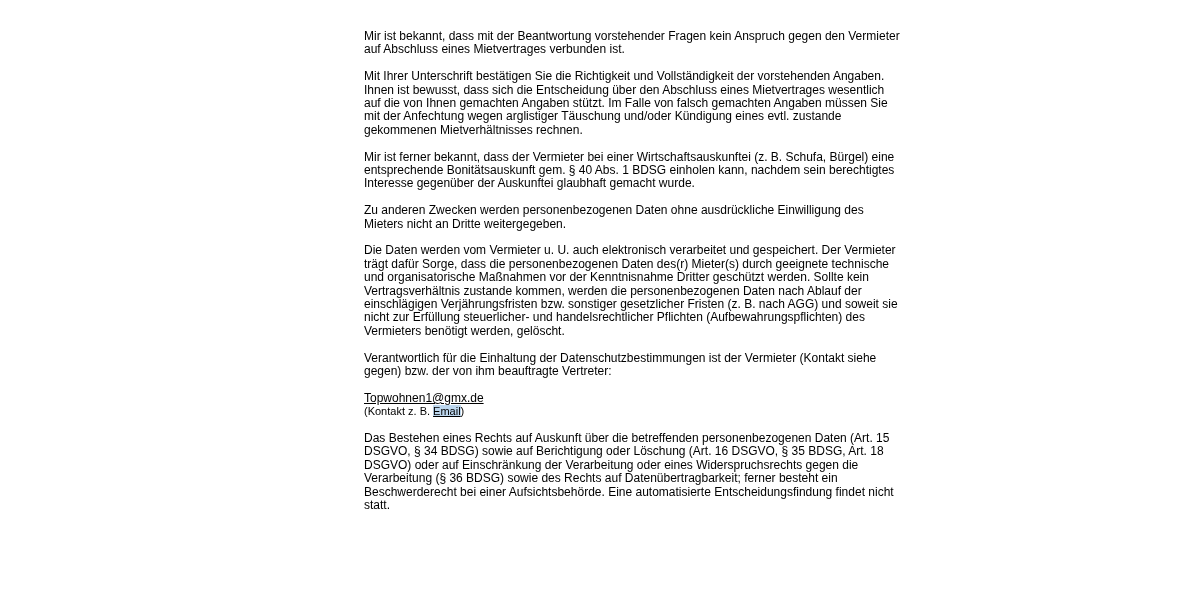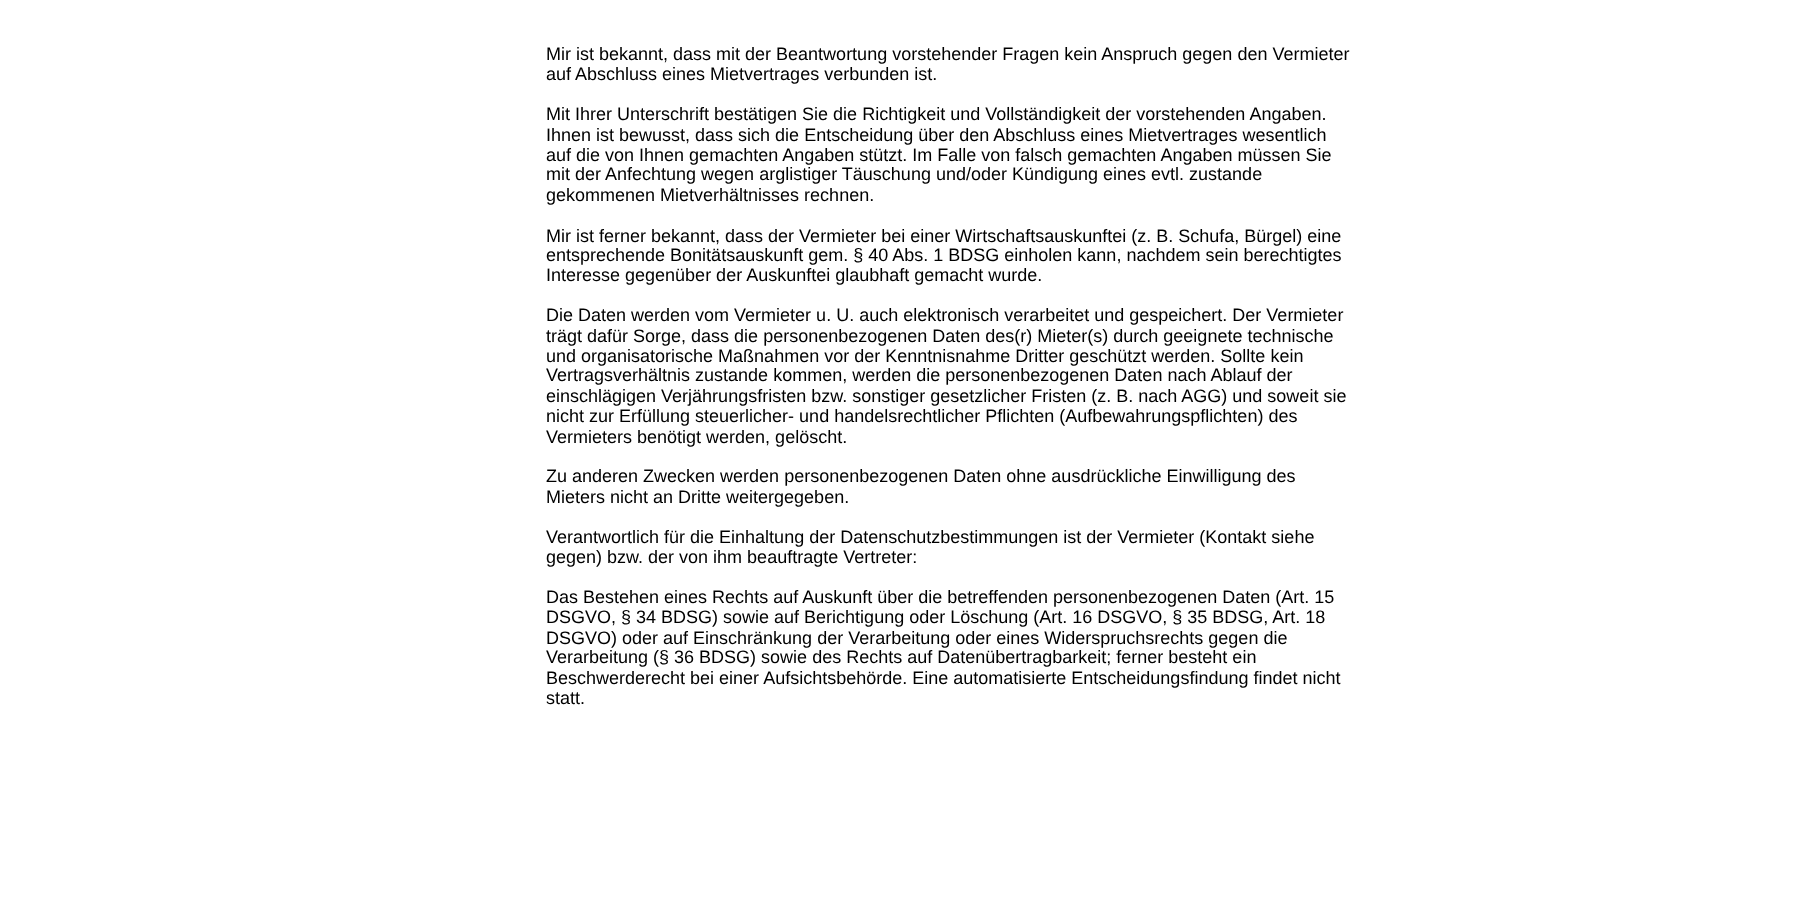--- a/index.html
+++ b/index.html
@@ -57,34 +57,42 @@
   <p class="para">Mit Ihrer Unterschrift bestätigen Sie die Richtigkeit und Vollständigkeit der vorstehenden Angaben.
 Ihnen ist bewusst, dass sich die Entscheidung über den Abschluss eines Mietvertrages wesentlich
 auf die von Ihnen gemachten Angaben stützt. Im Falle von falsch gemachten Angaben müssen Sie
 mit der Anfechtung wegen arglistiger Täuschung und/oder Kündigung eines evtl. zustande
 gekommenen Mietverhältnisses rechnen.</p>
 
   <p class="para">Mir ist ferner bekannt, dass der Vermieter bei einer Wirtschaftsauskunftei (z. B. Schufa, Bürgel) eine
 entsprechende Bonitätsauskunft gem. § 40 Abs. 1 BDSG einholen kann, nachdem sein berechtigtes
 Interesse gegenüber der Auskunftei glaubhaft gemacht wurde.</p>
 
+  <p class="para">Zu anderen Zwecken werden personenbezogenen Daten ohne ausdrückliche Einwilligung des
+Mieters nicht an Dritte weitergegeben.</p>
+
   <p class="para">Die Daten werden vom Vermieter u. U. auch elektronisch verarbeitet und gespeichert. Der Vermieter
 trägt dafür Sorge, dass die personenbezogenen Daten des(r) Mieter(s) durch geeignete technische
 und organisatorische Maßnahmen vor der Kenntnisnahme Dritter geschützt werden. Sollte kein
 Vertragsverhältnis zustande kommen, werden die personenbezogenen Daten nach Ablauf der
 einschlägigen Verjährungsfristen bzw. sonstiger gesetzlicher Fristen (z. B. nach AGG) und soweit sie
 nicht zur Erfüllung steuerlicher- und handelsrechtlicher Pflichten (Aufbewahrungspflichten) des
 Vermieters benötigt werden, gelöscht.</p>
 
-  <p class="para">Zu anderen Zwecken werden personenbezogenen Daten ohne ausdrückliche Einwilligung des
-Mieters nicht an Dritte weitergegeben.</p>
-
   <p class="para">Verantwortlich für die Einhaltung der Datenschutzbestimmungen ist der Vermieter (Kontakt siehe
 gegen) bzw. der von ihm beauftragte Vertreter:</p>
 
+  <div class="contact-block">
+    <div>
+      <span class="email-link">Topwohnen1@gmx.de</span>
+    </div>
+    <div class="contact-caption">
+      <span>(Kontakt z. B. </span><span class="caption-email-link">Email</span><span>)</span>
+    </div>
+  </div>
 
 
   <p class="para">Das Bestehen eines Rechts auf Auskunft über die betreffenden personenbezogenen Daten (Art. 15
 DSGVO, § 34 BDSG) sowie auf Berichtigung oder Löschung (Art. 16 DSGVO, § 35 BDSG, Art. 18
 DSGVO) oder auf Einschränkung der Verarbeitung oder eines Widerspruchsrechts gegen die
 Verarbeitung (§ 36 BDSG) sowie des Rechts auf Datenübertragbarkeit; ferner besteht ein
 Beschwerderecht bei einer Aufsichtsbehörde. Eine automatisierte Entscheidungsfindung findet nicht
 statt.</p>
 
 </div>

